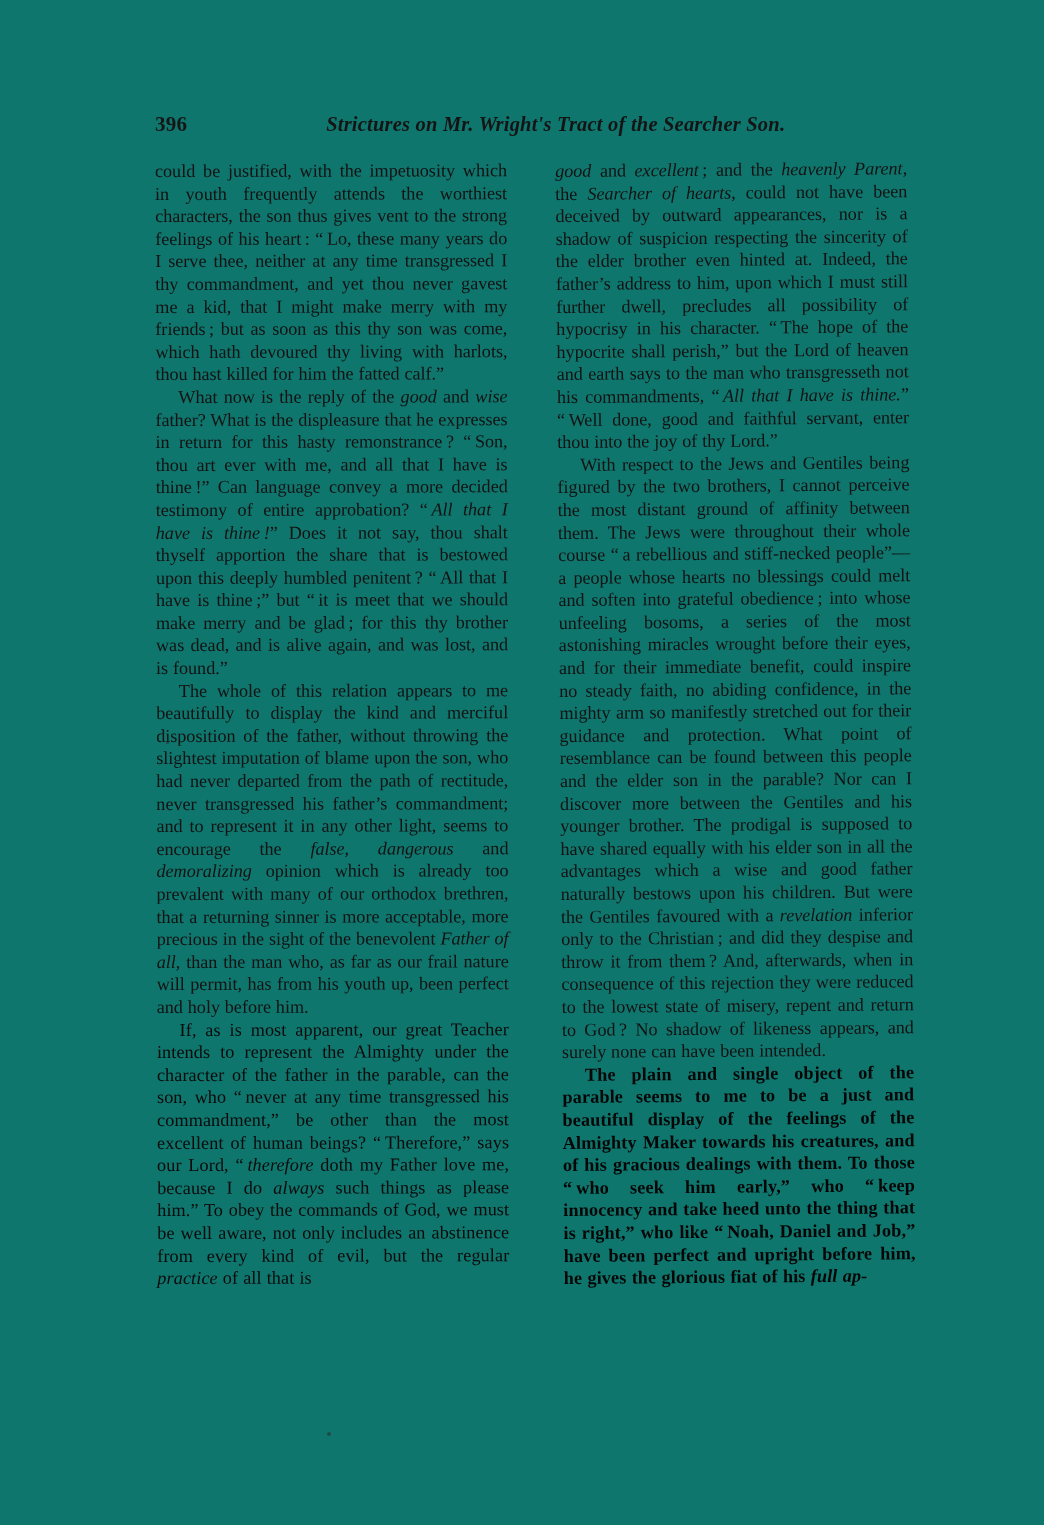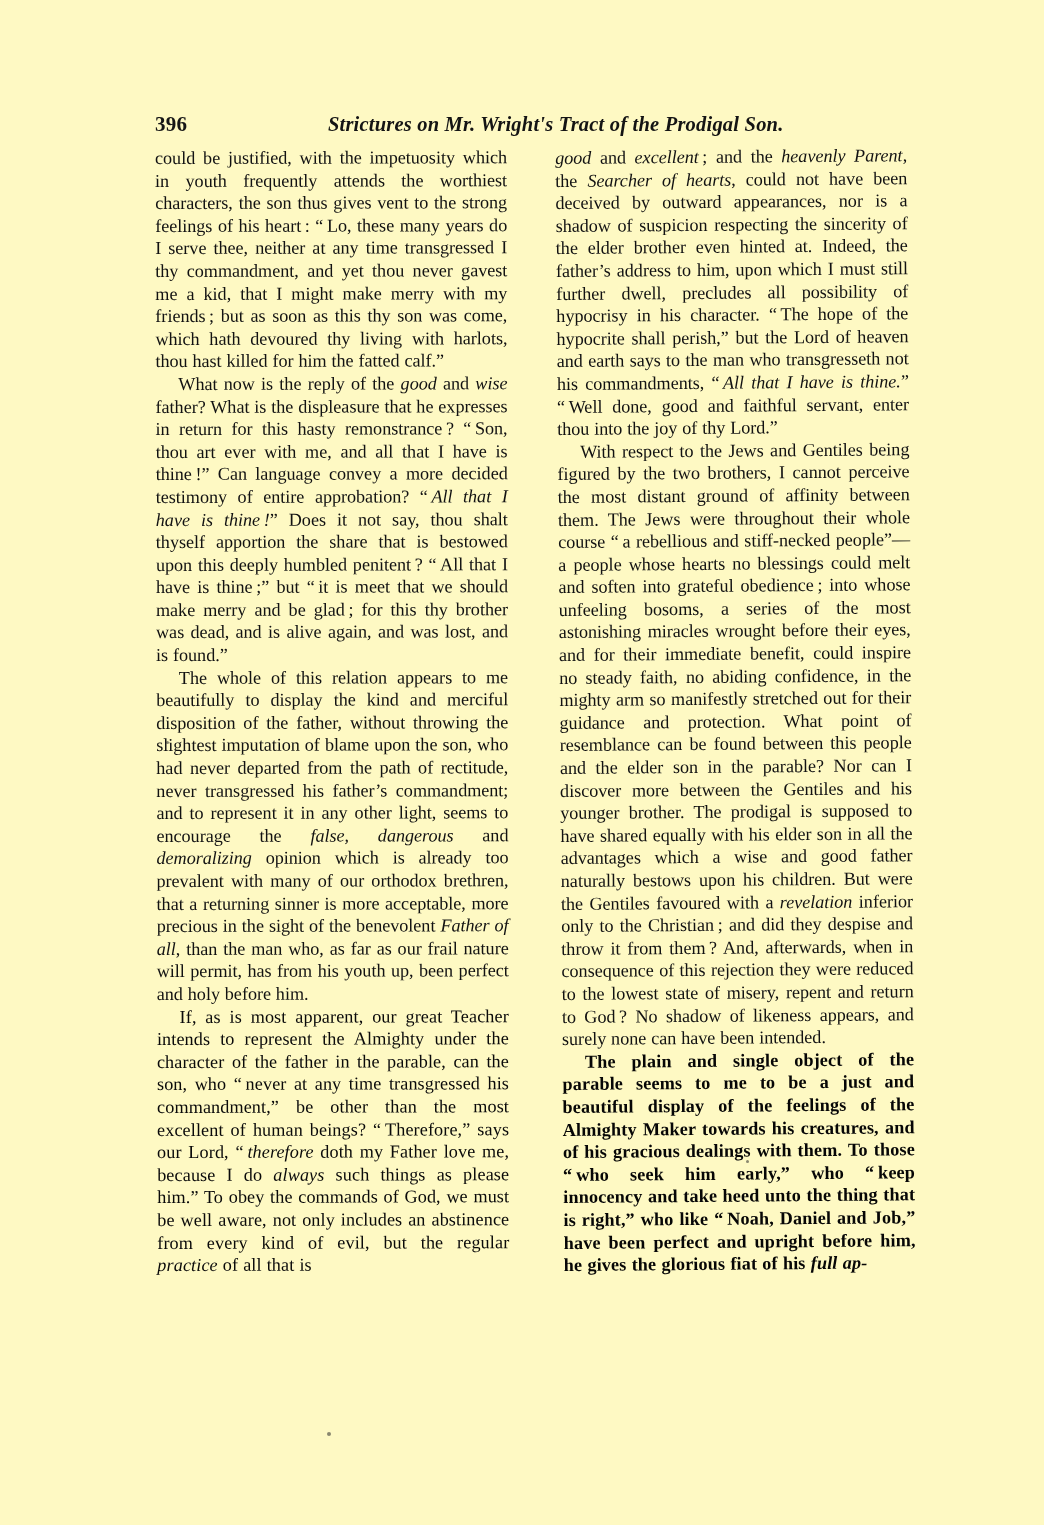--- a/index.html
+++ b/index.html
@@ -15,21 +15,21 @@
     overflow: hidden;
     font-family: "Liberation Serif", "DejaVu Serif", serif;
     color: #111111;
   }
 
   .page {
     position: absolute;
     left: 0; top: 0;
     width: 1044px;
     height: 1525px;
-    background: #fef9c3;
+    background: #0f766e;
   }
 
   
   .running-head {
     position: absolute;
     left: 155px;
     top: 112px;
     width: 745px;
     height: 34px;
     display: flex;
@@ -50,21 +50,21 @@
     letter-spacing: 0.2px;
     color: #141414;
     padding-left: 24px;
     white-space: nowrap;
   }
 
   
   .columns {
     position: absolute;
     left: 155px;
-    top: 147px;
+    top: 160px;
     width: 752px;
     height: 1245px;
   }
   .col {
     position: absolute;
     top: 0;
     width: 352px;
     height: 1245px;
   }
   .col-left  { left: 0px; }
@@ -107,21 +107,21 @@
     opacity: 0.55;
   }
 </style>
 </head>
 <body>
 
 <div class="page">
 
   <div class="running-head">
     <span class="folio">396</span>
-    <span class="head-title">Strictures on Mr. Wright's Tract of the Prodigal Son.</span>
+    <span class="head-title">Strictures on Mr. Wright's Tract of the Searcher Son.</span>
   </div>
 
   <div class="columns">
 
     <div class="col col-left">
 
       <p class="cont">could be justified, with the impetuosity which in youth frequently attends the worthiest characters, the son thus gives vent to the strong feelings of his heart : “ Lo, these many years do I serve thee, neither at any time transgressed I thy commandment, and yet thou never gavest me a kid, that I might make merry with my friends ; but as soon as this thy son was come, which hath devoured thy living with harlots, thou hast killed for him the fatted calf.”</p>
 
       <p>What now is the reply of the <i>good</i> and <i>wise</i> father? What is the displeasure that he expresses in return for this hasty remonstrance ? “ Son, thou art ever with me, and all that I have is thine !” Can language convey a more decided testimony of entire approbation? “ <i>All that I have is thine !</i>” Does it not say, thou shalt thyself apportion the share that is bestowed upon this deeply humbled penitent ? “ All that I have is thine ;” but “ it is meet that we should make merry and be glad ; for this thy brother was dead, and is alive again, and was lost, and is found.”</p>
 

